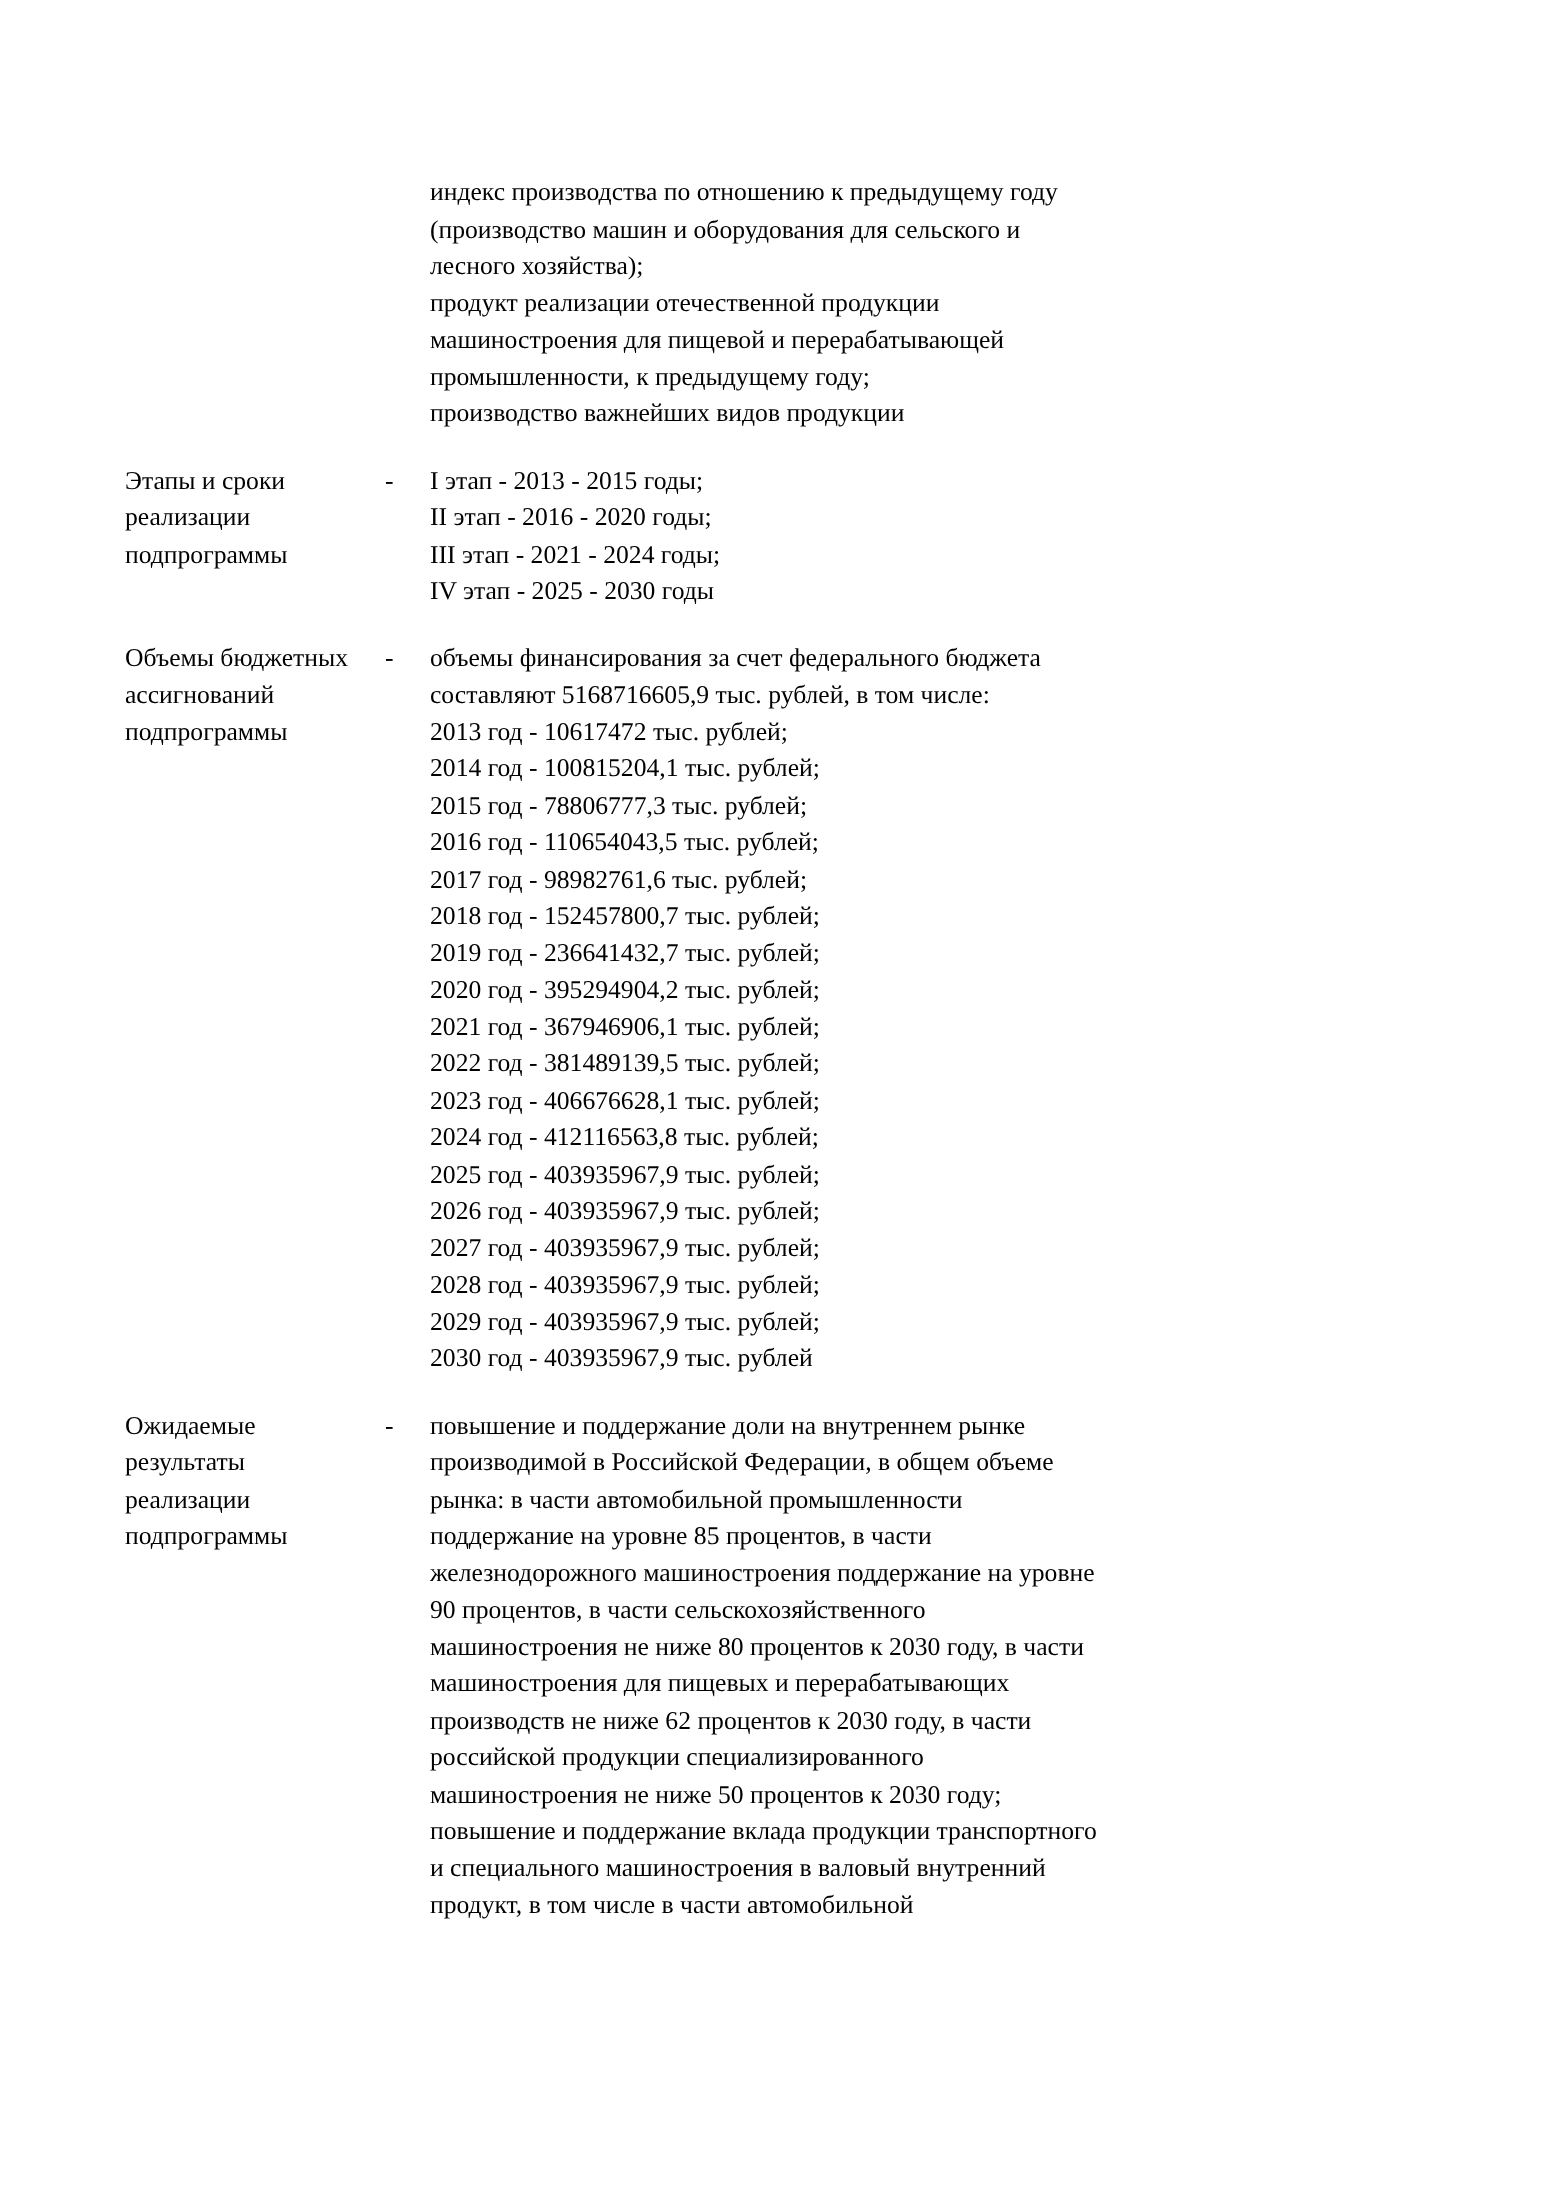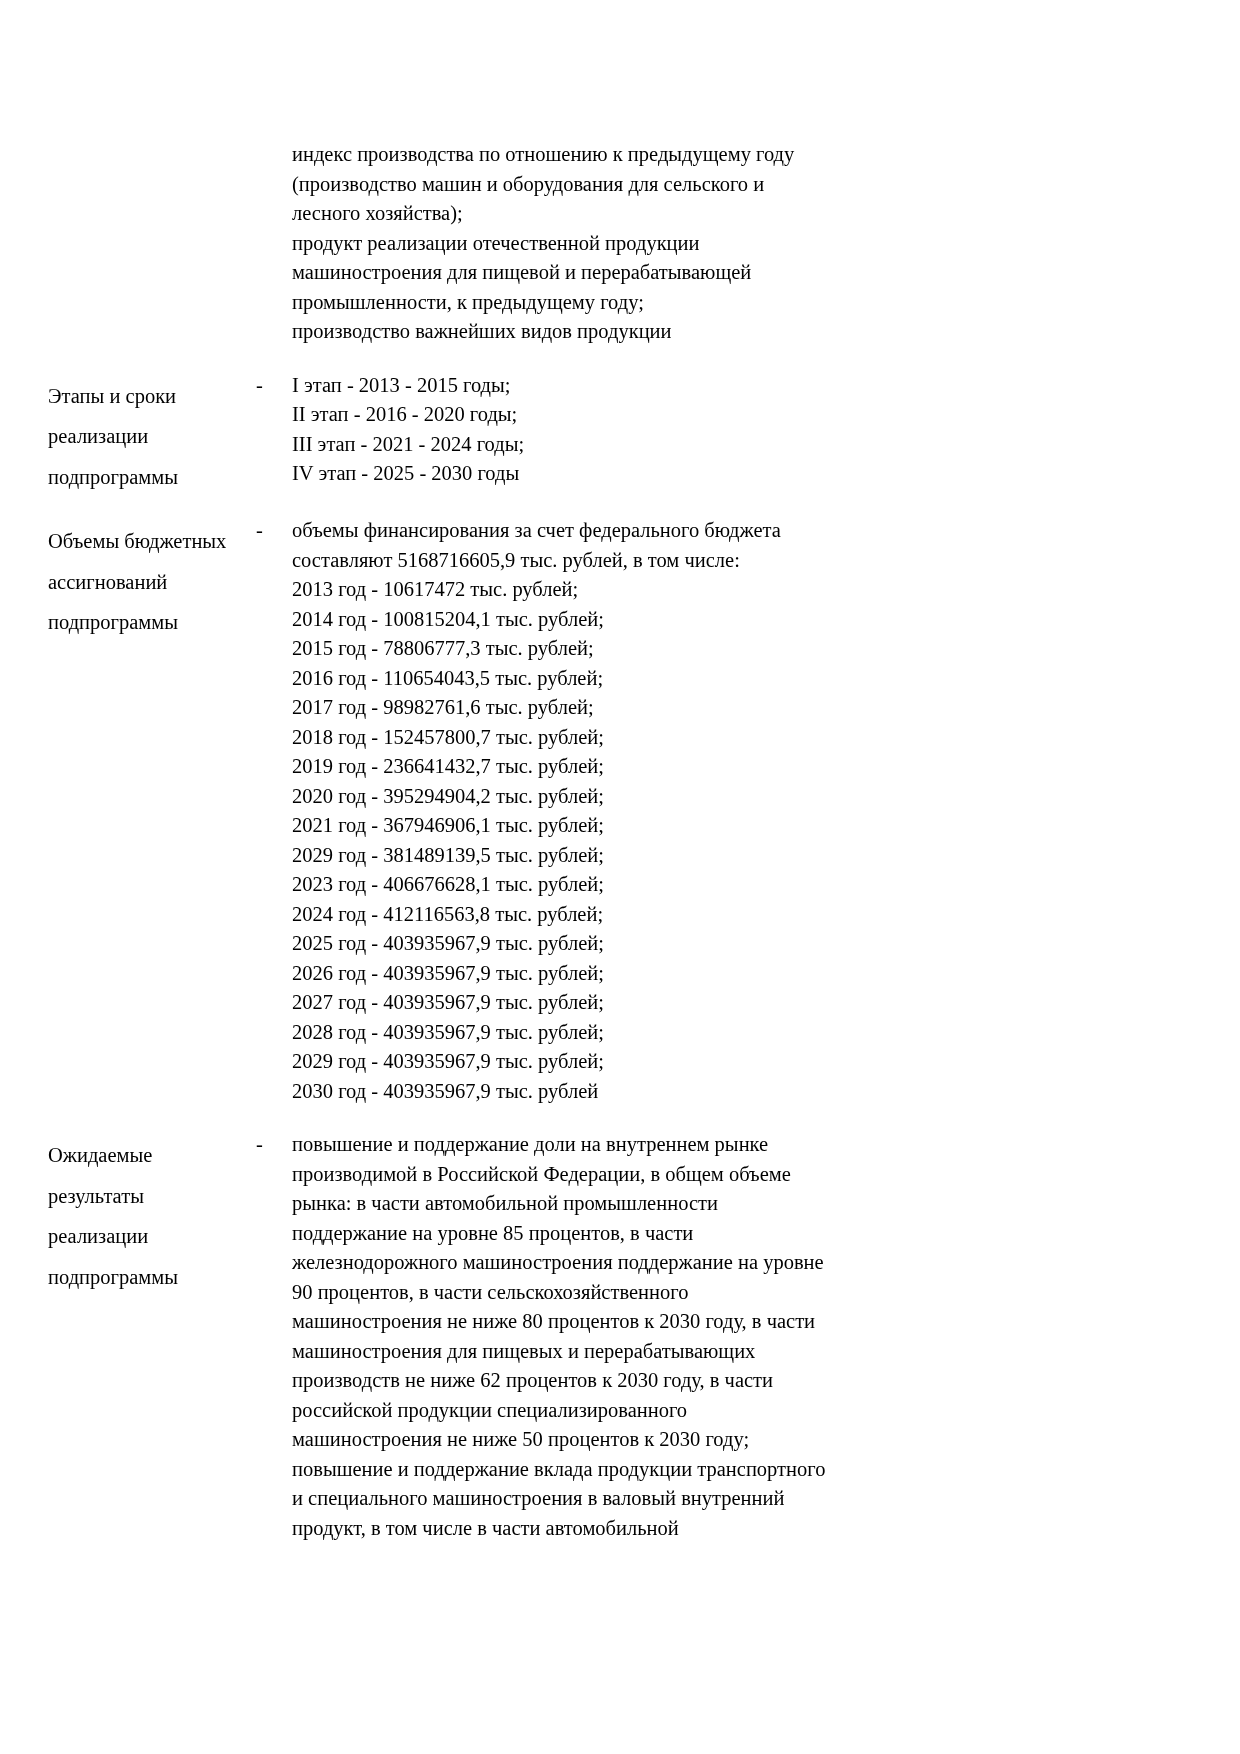--- a/index.html
+++ b/index.html
@@ -12,21 +12,21 @@
     height: 1754px;
     font-family: "Liberation Serif", "DejaVu Serif", serif;
     color: #000000;
     -webkit-font-smoothing: antialiased;
   }
   .page {
     position: relative;
     width: 1240px;
     height: 1754px;
     box-sizing: border-box;
-    padding: 140px 100px 0 48px;
+    padding: 140px 100px 0 100px;
   }
   .doc-row {
     display: flex;
     align-items: flex-start;
     margin-bottom: 24px;
   }
   .row-label {
     width: 208px;
     flex: 0 0 208px;
     font-size: 20.5px;
@@ -46,21 +46,20 @@
     line-height: 29.5px;
     text-align: left;
   }
   .line {
     display: block;
     white-space: pre;
   }
   .label-line {
     display: block;
     white-space: pre;
-    margin-top: 11px;
   }
   .continuation .row-label,
   .continuation .row-dash {
     visibility: hidden;
   }
 </style>
 </head>
 <body>
 
 <div class="page">
@@ -104,21 +103,21 @@
           <span class="line">составляют 5168716605,9 тыс. рублей, в том числе:</span>
           <span class="line">2013 год - 10617472 тыс. рублей;</span>
           <span class="line">2014 год - 100815204,1 тыс. рублей;</span>
           <span class="line">2015 год - 78806777,3 тыс. рублей;</span>
           <span class="line">2016 год - 110654043,5 тыс. рублей;</span>
           <span class="line">2017 год - 98982761,6 тыс. рублей;</span>
           <span class="line">2018 год - 152457800,7 тыс. рублей;</span>
           <span class="line">2019 год - 236641432,7 тыс. рублей;</span>
           <span class="line">2020 год - 395294904,2 тыс. рублей;</span>
           <span class="line">2021 год - 367946906,1 тыс. рублей;</span>
-          <span class="line">2029 год - 381489139,5 тыс. рублей;</span>
+          <span class="line">2022 год - 381489139,5 тыс. рублей;</span>
           <span class="line">2023 год - 406676628,1 тыс. рублей;</span>
           <span class="line">2024 год - 412116563,8 тыс. рублей;</span>
           <span class="line">2025 год - 403935967,9 тыс. рублей;</span>
           <span class="line">2026 год - 403935967,9 тыс. рублей;</span>
           <span class="line">2027 год - 403935967,9 тыс. рублей;</span>
           <span class="line">2028 год - 403935967,9 тыс. рублей;</span>
           <span class="line">2029 год - 403935967,9 тыс. рублей;</span>
           <span class="line">2030 год - 403935967,9 тыс. рублей</span>
         </div>
       </div>

